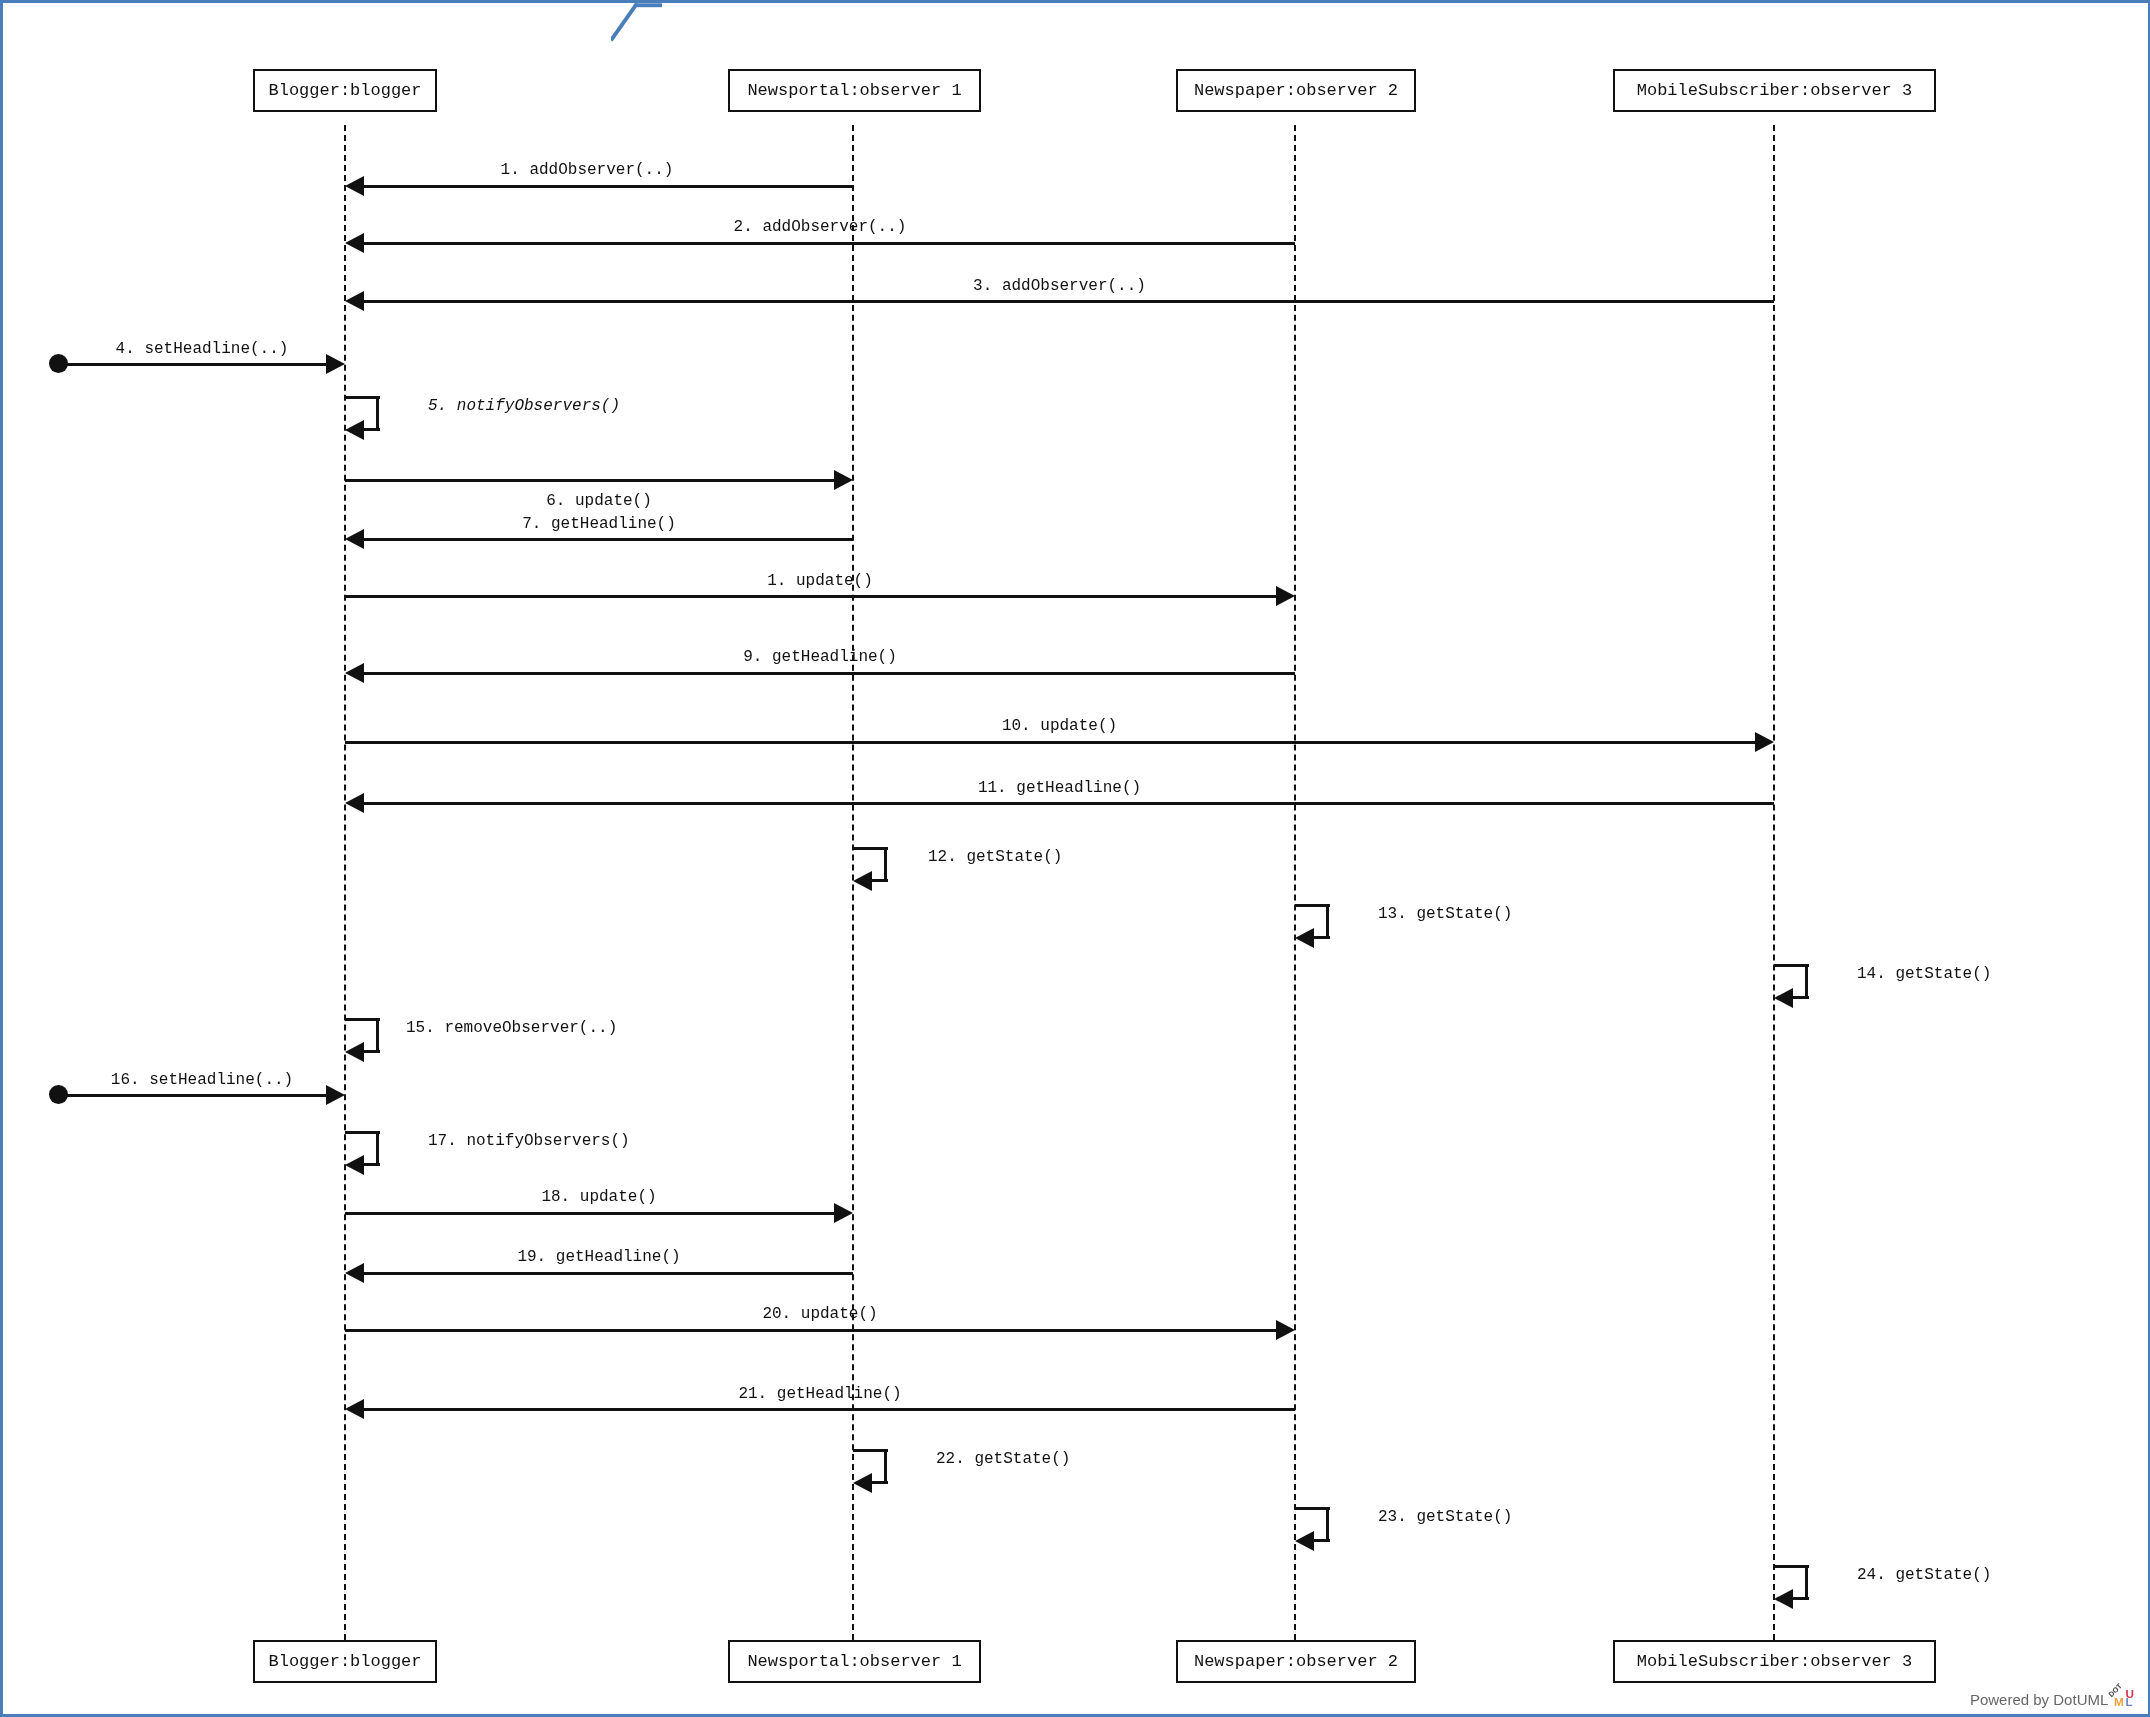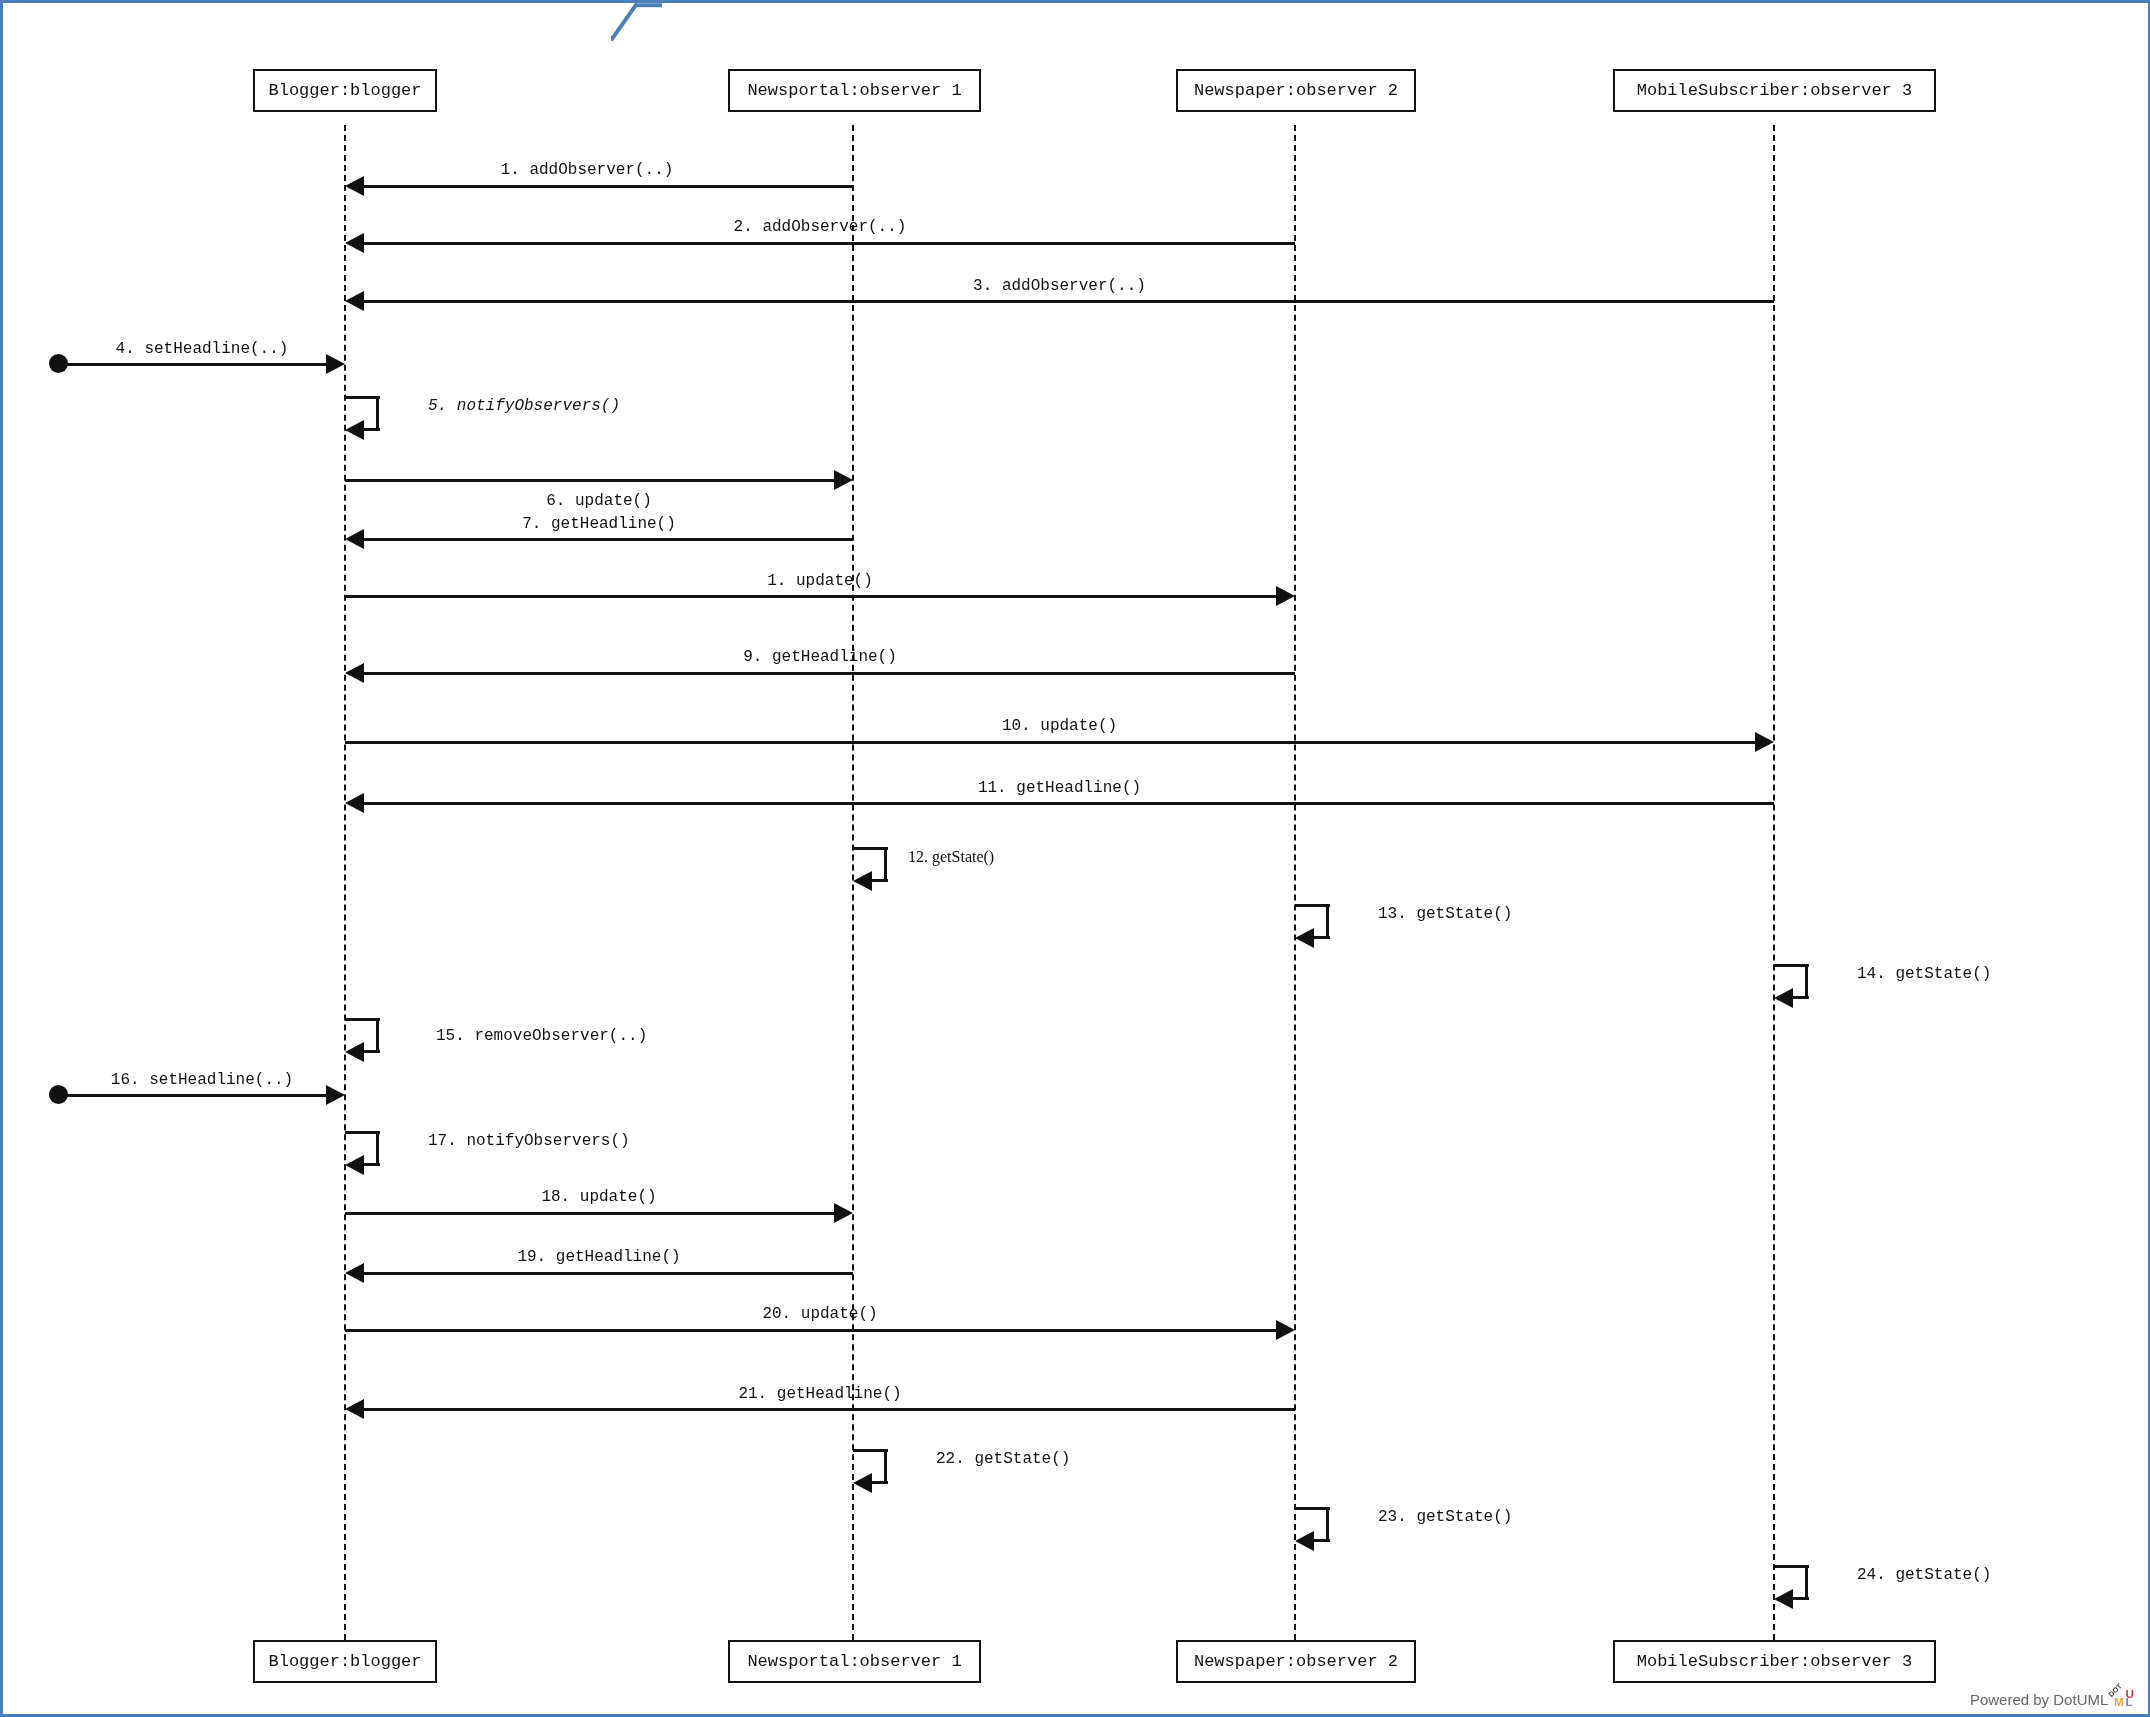--- a/index.html
+++ b/index.html
@@ -143,21 +143,21 @@
       <div class="msg-line" style="top: 799px; left: 361px; width: 1410px;"></div>
       <div class="arrowhead arrow-left" style="left: 342px; top: 790px;"></div>
       <div class="msg-label" style="left: 342px; width: 1429px; top: 776px;">11. getHeadline()</div>
       <div class="msg"></div>
       <div class="selfcall" style="left: 850px; top: 844px; width: 35px; height: 32px;">
         <div class="sc-top" style="width: 35px;"></div>
         <div class="sc-right" style="left: 31px; height: 32px;"></div>
         <div class="sc-bottom" style="left: 18px; top: 32px; width: 17px;"></div>
         <div class="arrowhead arrow-left" style="left: 0px; top: 23.5px;"></div>
       </div>
-      <div class="msg-label" style="left: 905px; top: 845px; font-family: Liberation Serif, serif;">12. getState()</div>
+      <div class="msg-label" style="left: 925px; top: 845px;">12. getState()</div>
       <div class="msg"></div>
       <div class="selfcall" style="left: 1292px; top: 901px; width: 35px; height: 32px;">
         <div class="sc-top" style="width: 35px;"></div>
         <div class="sc-right" style="left: 31px; height: 32px;"></div>
         <div class="sc-bottom" style="left: 18px; top: 32px; width: 17px;"></div>
         <div class="arrowhead arrow-left" style="left: 0px; top: 23.5px;"></div>
       </div>
       <div class="msg-label" style="left: 1375px; top: 902px;">13. getState()</div>
       <div class="msg"></div>
       <div class="selfcall" style="left: 1771px; top: 961px; width: 35px; height: 32px;">
@@ -167,21 +167,21 @@
         <div class="arrowhead arrow-left" style="left: 0px; top: 23.5px;"></div>
       </div>
       <div class="msg-label" style="left: 1854px; top: 962px;">14. getState()</div>
       <div class="msg"></div>
       <div class="selfcall" style="left: 342px; top: 1015px; width: 35px; height: 32px;">
         <div class="sc-top" style="width: 35px;"></div>
         <div class="sc-right" style="left: 31px; height: 32px;"></div>
         <div class="sc-bottom" style="left: 18px; top: 32px; width: 17px;"></div>
         <div class="arrowhead arrow-left" style="left: 0px; top: 23.5px;"></div>
       </div>
-      <div class="msg-label" style="left: 433px; top: 1016px; margin-top: 8px;">15. removeObserver(..)</div>
+      <div class="msg-label" style="left: 403px; top: 1016px;">15. removeObserver(..)</div>
       <div class="msg"></div>
       <div class="found-dot" style="left: 46px; top: 1082px;"></div>
       <div class="msg-line" style="left: 56px; top: 1091px; width: 267px;"></div>
       <div class="arrowhead arrow-right" style="left: 323px; top: 1082px;"></div>
       <div class="msg-label" style="left: 56px; width: 286px; top: 1068px;">16. setHeadline(..)</div>
       <div class="msg"></div>
       <div class="selfcall" style="left: 342px; top: 1128px; width: 35px; height: 32px;">
         <div class="sc-top" style="width: 35px;"></div>
         <div class="sc-right" style="left: 31px; height: 32px;"></div>
         <div class="sc-bottom" style="left: 18px; top: 32px; width: 17px;"></div>

